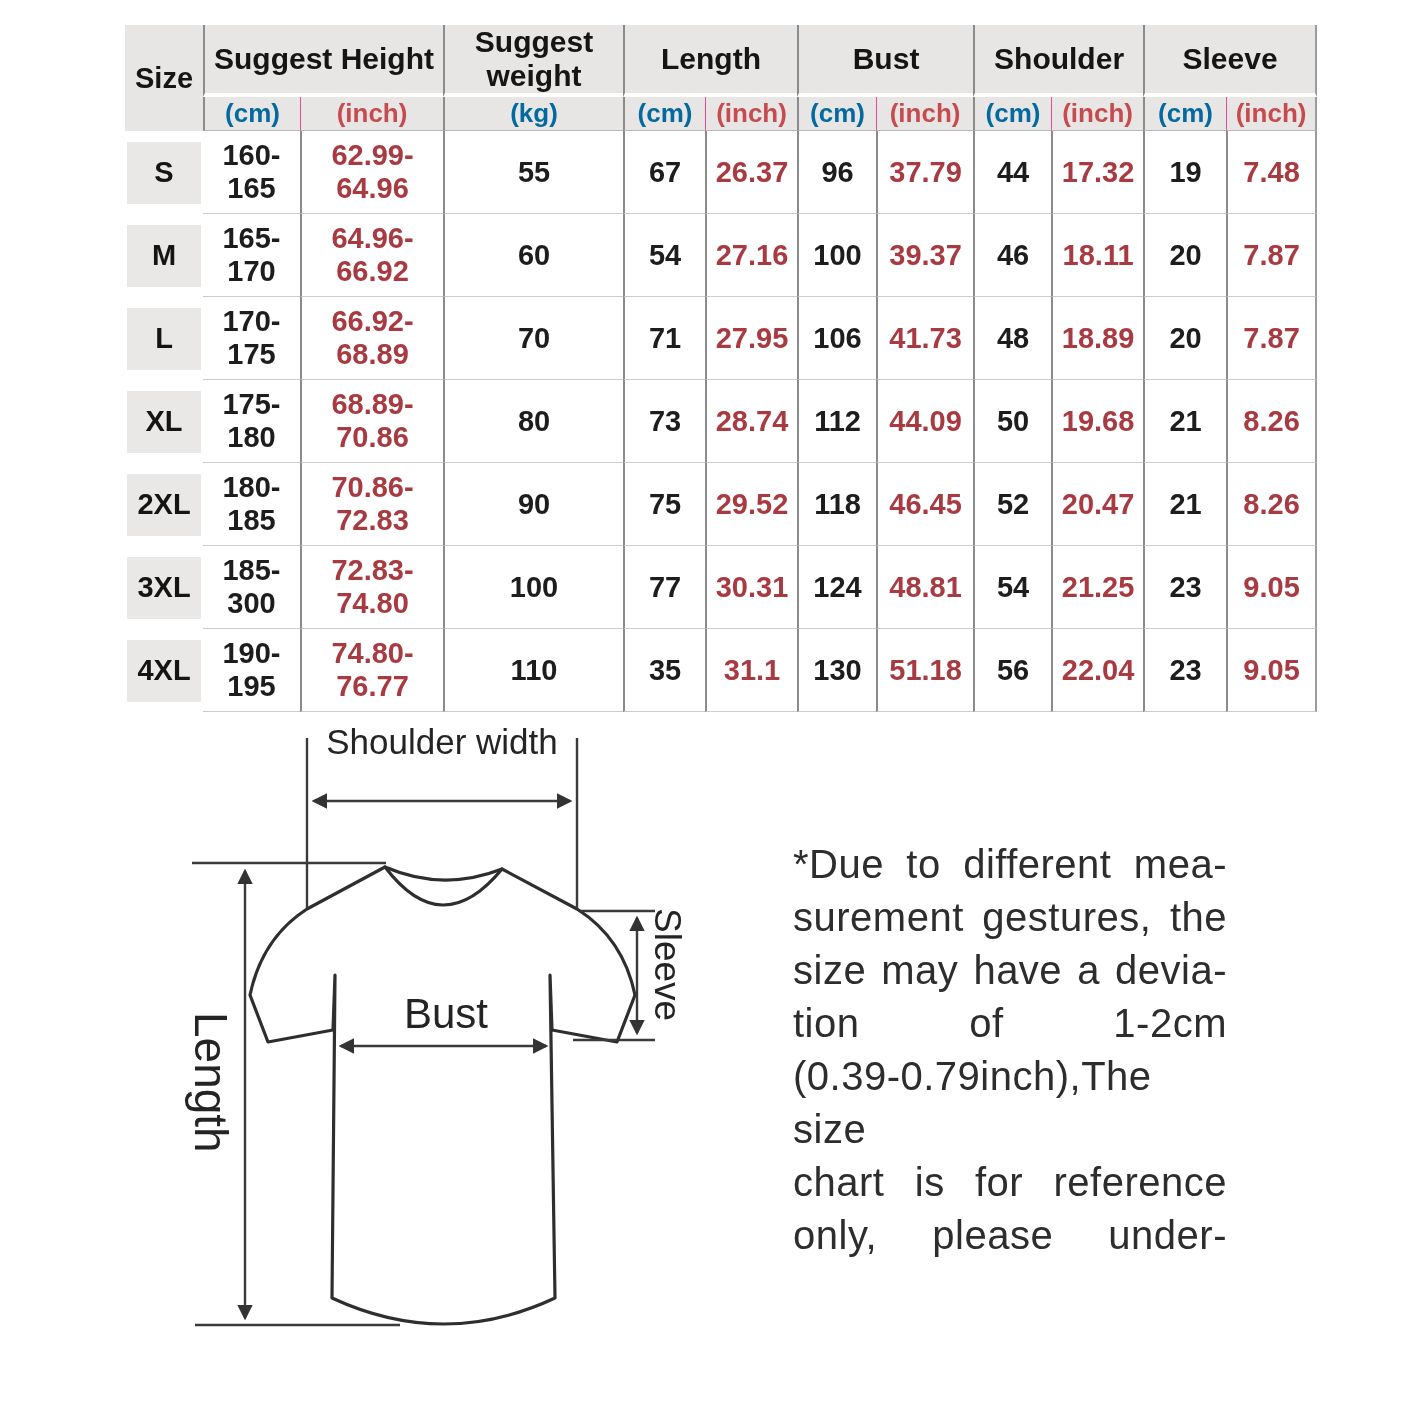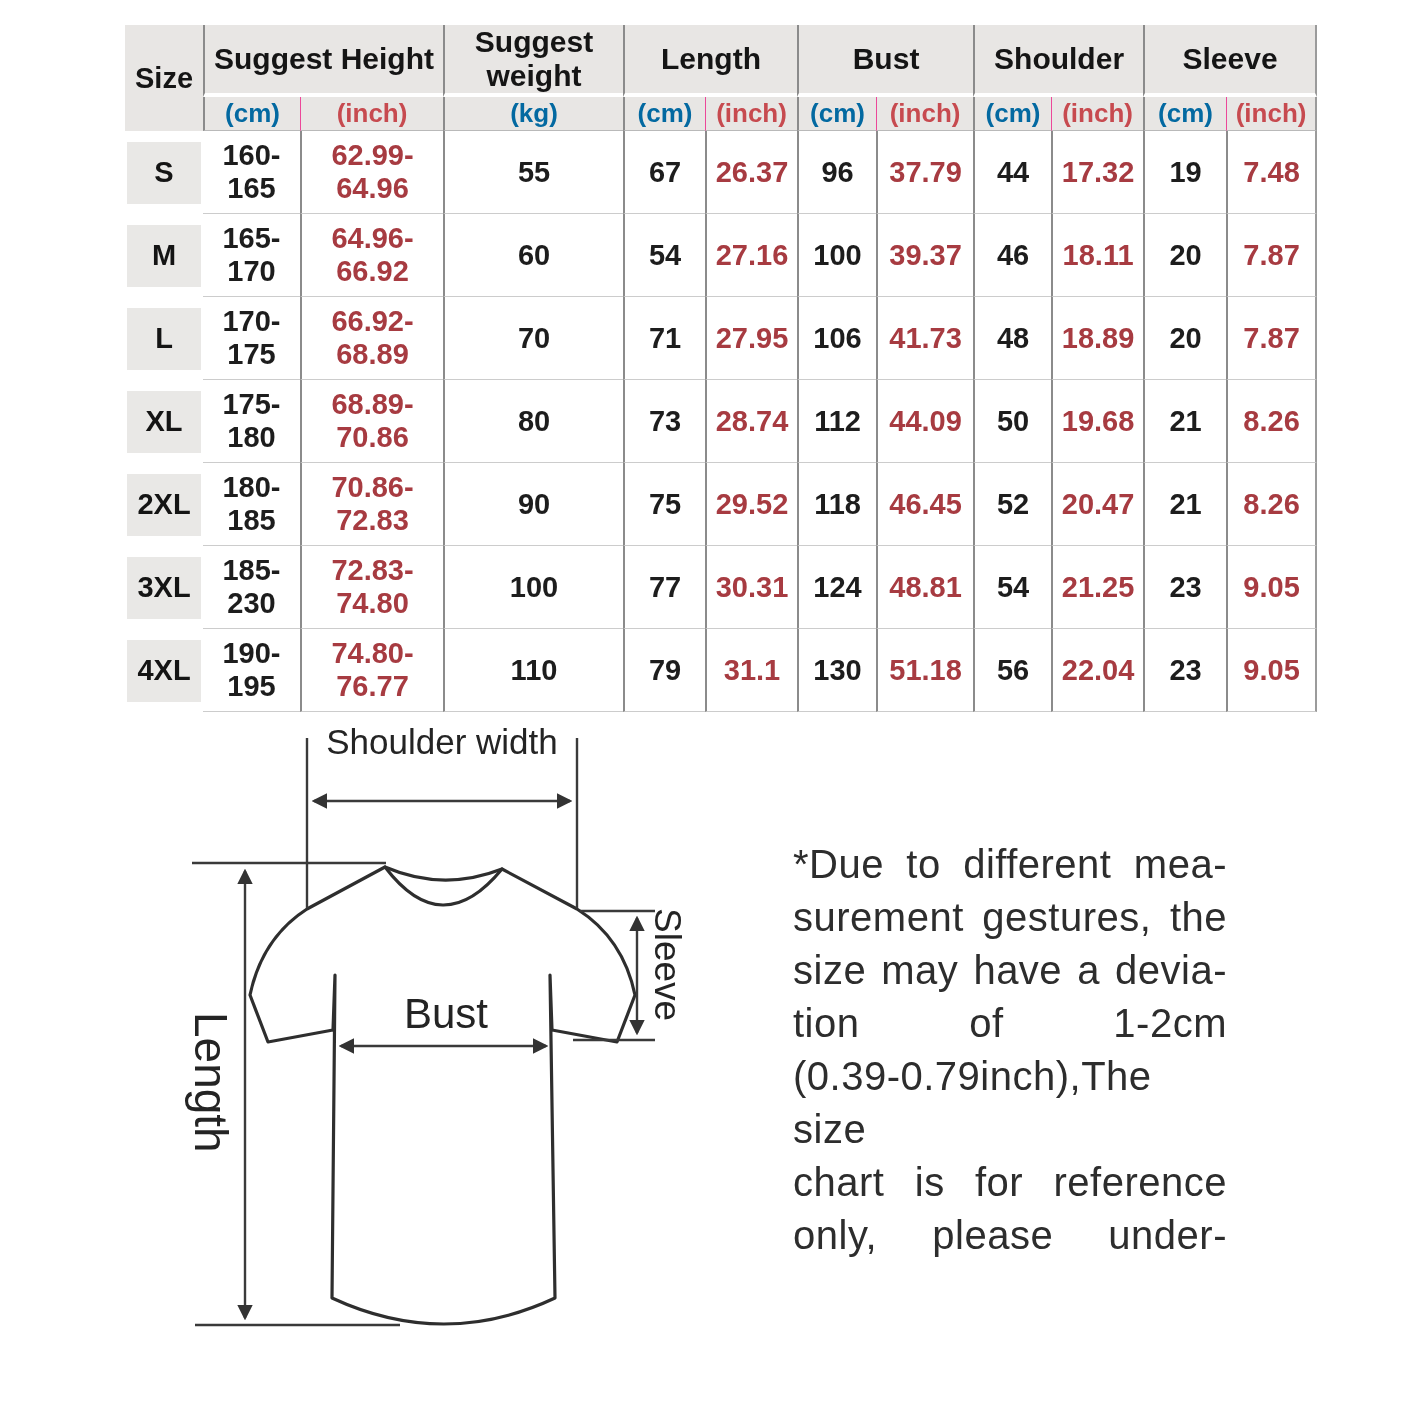--- a/index.html
+++ b/index.html
@@ -164,40 +164,40 @@
       <td class="vl redv">46.45</td>
       <td class="vl">52</td>
       <td class="vl redv">20.47</td>
       <td class="vl">21</td>
       <td class="vl redv vr">8.26</td>
     </tr>
     <tr class="data">
       <td class="size-td">
             <div class="sizebox">3XL</div>
           </td>
-      <td>185-230</td>
+      <td>185-300</td>
       <td class="vl redv">72.83-74.80</td>
       <td class="vl">100</td>
       <td class="vl">77</td>
       <td class="vl redv">30.31</td>
       <td class="vl">124</td>
       <td class="vl redv">48.81</td>
       <td class="vl">54</td>
       <td class="vl redv">21.25</td>
       <td class="vl">23</td>
       <td class="vl redv vr">9.05</td>
     </tr>
     <tr class="data">
       <td class="size-td">
             <div class="sizebox">4XL</div>
           </td>
       <td>190-195</td>
       <td class="vl redv">74.80-76.77</td>
       <td class="vl">110</td>
-      <td class="vl">79</td>
+      <td class="vl">35</td>
       <td class="vl redv">31.1</td>
       <td class="vl">130</td>
       <td class="vl redv">51.18</td>
       <td class="vl">56</td>
       <td class="vl redv">22.04</td>
       <td class="vl">23</td>
       <td class="vl redv vr">9.05</td>
     </tr>
   </tbody>
     </table>

